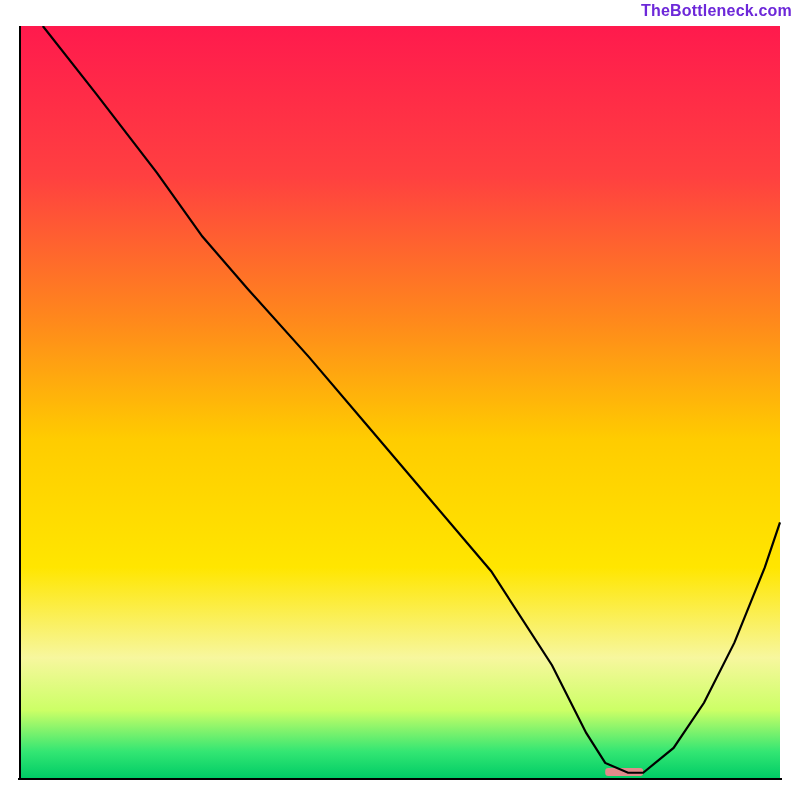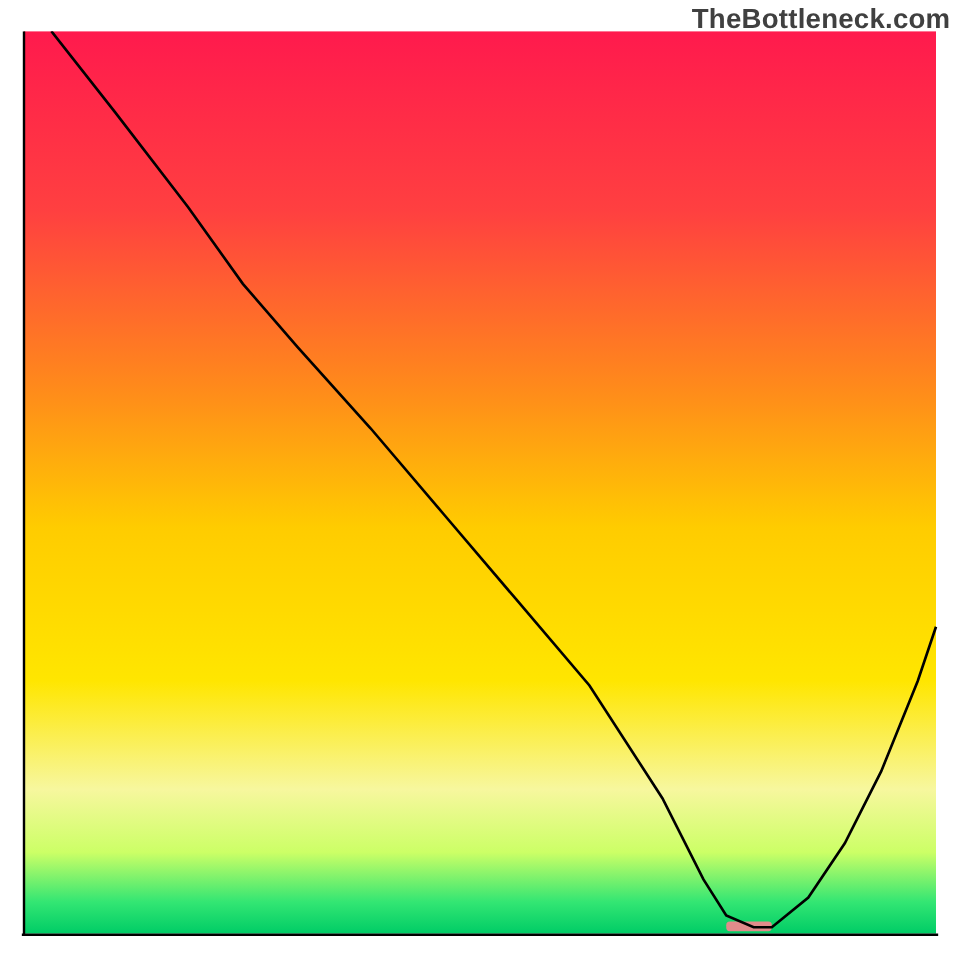--- a/index.html
+++ b/index.html
@@ -13,23 +13,23 @@
   }
   .container {
     position: relative;
     width: 800px;
     height: 800px;
   }
   .watermark {
     position: absolute;
     top: 2px;
     right: 8px;
-    font-size: 23px;
+    font-size: 16px;
     font-weight: 600;
-    color: #404040;
+    color: #6d28d9;
     letter-spacing: 0.2px;
   }
   .plot {
     position: absolute;
     left: 18px;
     top: 26px;
     width: 764px;
     height: 756px;
   }
   svg {

